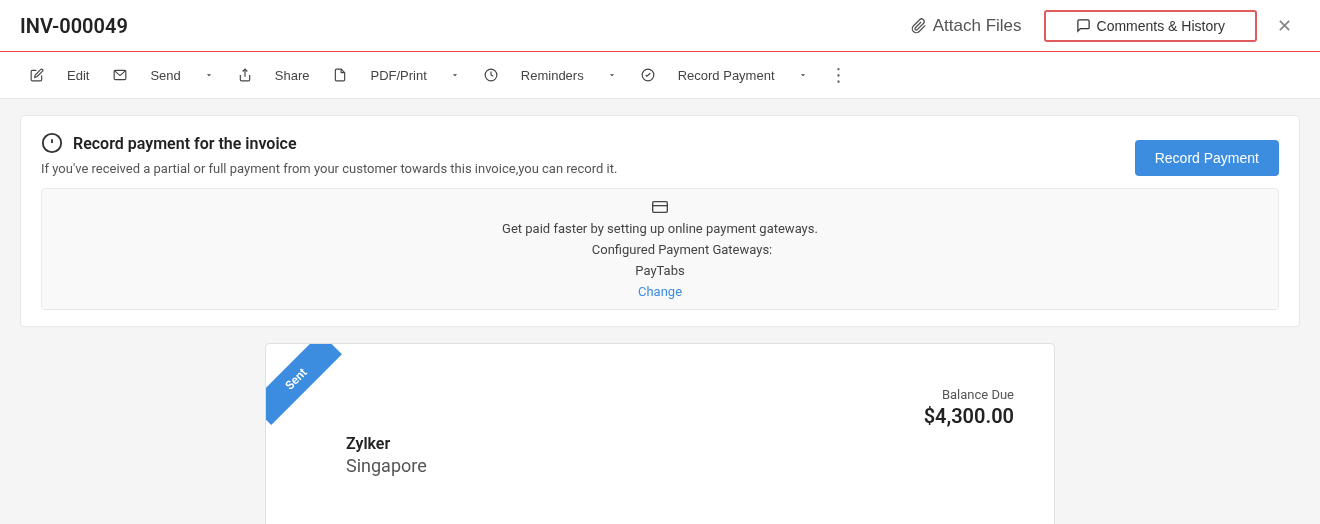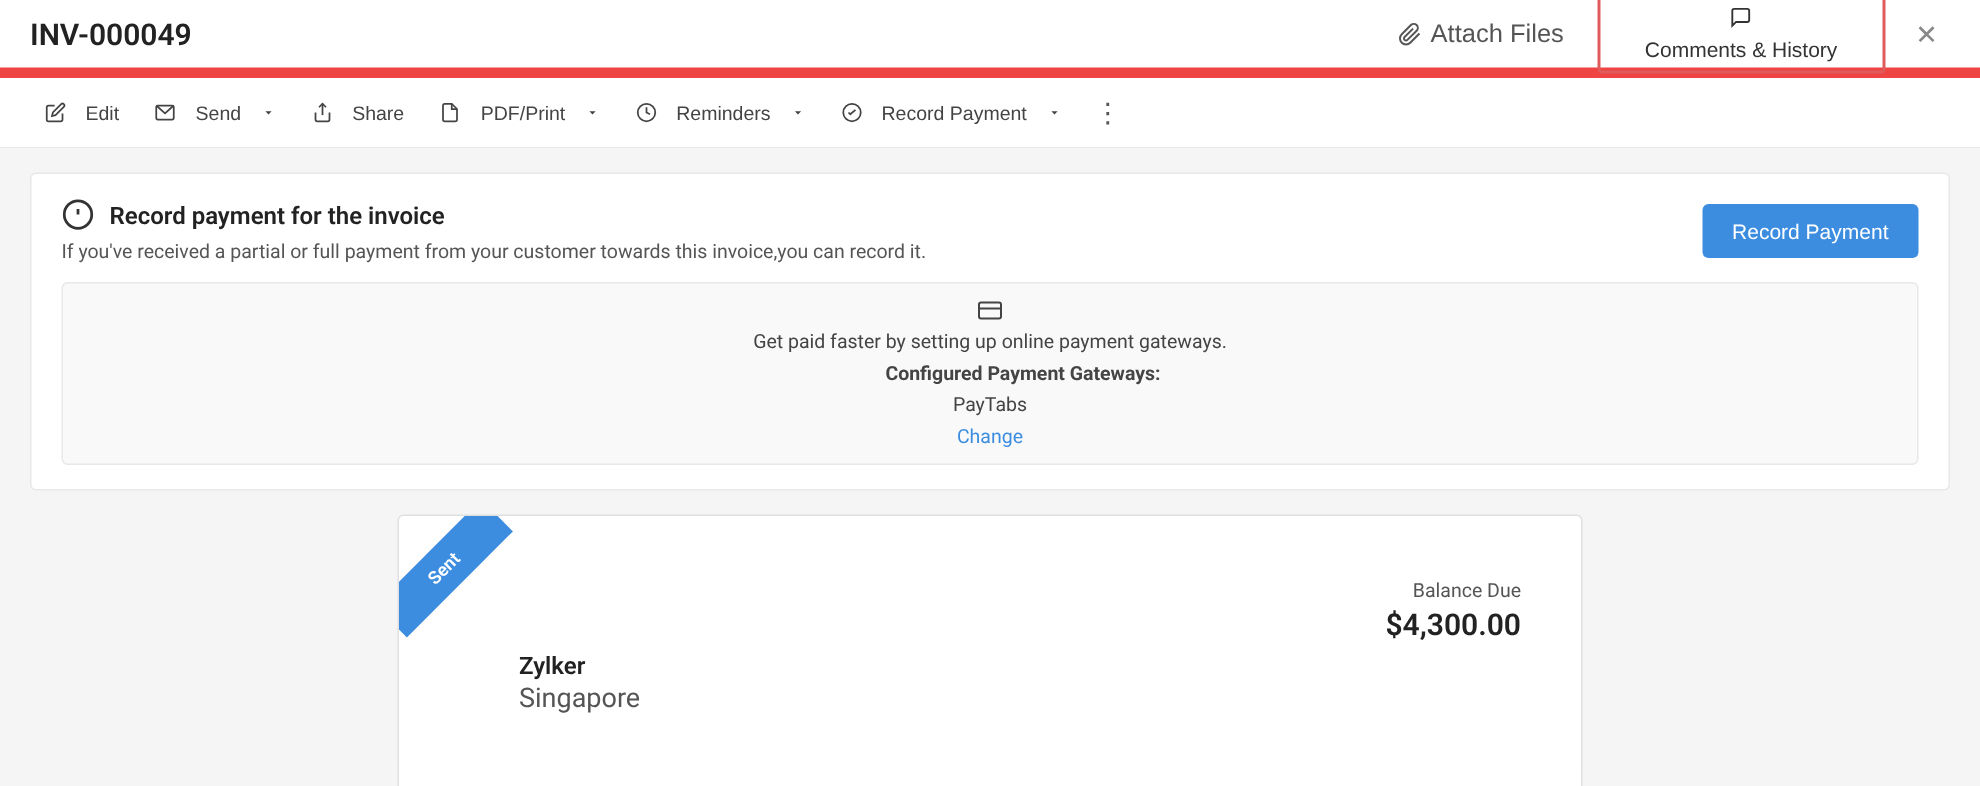--- a/index.html
+++ b/index.html
@@ -4,21 +4,21 @@
   <style>
     * { box-sizing: border-box; margin: 0; padding: 0; }
     body { font-family: -apple-system, BlinkMacSystemFont, 'Segoe UI', Roboto, sans-serif; background: #fff; color: #333; font-size: 14px; }
 
     
     .top-header {
       display: flex;
       align-items: center;
       justify-content: space-between;
       padding: 10px 20px;
-      border-bottom: 7px solid #ef4444;
+      border-bottom: 1px solid #ef4444;
       height: 52px;
     }
     .invoice-id {
       font-size: 20px;
       font-weight: 600;
       color: #222;
     }
     .header-actions {
       display: flex;
       align-items: center;
@@ -39,21 +39,20 @@
       display: flex;
       align-items: center;
       gap: 6px;
       background: none;
       border: 2px solid #e05c5c;
       cursor: pointer;
       color: #333;
       font-size: 14px;
       padding: 6px 30px;
       border-radius: 3px;
-      flex-direction: column;
     }
     .close-btn {
       background: none;
       border: none;
       cursor: pointer;
       color: #888;
       font-size: 18px;
       padding: 4px 8px;
     }
 
@@ -62,21 +61,21 @@
       display: flex;
       align-items: center;
       padding: 8px 20px;
       border-bottom: 1px solid #e8e8e8;
       gap: 4px;
       background: #fff;
     }
     .toolbar-btn {
       display: flex;
       align-items: center;
-      gap: 13px;
+      gap: 23px;
       background: none;
       border: none;
       cursor: pointer;
       color: #444;
       font-size: 13px;
       padding: 6px 10px;
       border-radius: 3px;
     }
     .more-btn {
       background: none;
@@ -97,21 +96,21 @@
     
     .record-payment-banner {
       background: #fff;
       border: 1px solid #e8e8e8;
       border-radius: 4px;
       padding: 16px 20px;
       margin-bottom: 16px;
     }
     .banner-top {
       display: flex;
-      align-items: center;
+      align-items: flex-end;
       justify-content: space-between;
     }
     .banner-title-row {
       display: flex;
       align-items: center;
       gap: 10px;
       margin-bottom: 6px;
     }
     .banner-title {
       font-size: 16px;
@@ -140,21 +139,21 @@
       background: #f9f9f9;
       border: 1px solid #e8e8e8;
       border-radius: 4px;
       padding: 10px 14px;
       margin-top: 12px;
       font-size: 13px;
       color: #444;
       flex-direction: column;
     }
     .gateway-label {
-      font-weight: 700;
+      font-weight: 400;
       margin-left: 44px;
     }
     .gateway-change {
       color: #3c8de0;
       cursor: pointer;
     }
 
     
     .invoice-preview {
       background: #fff;

